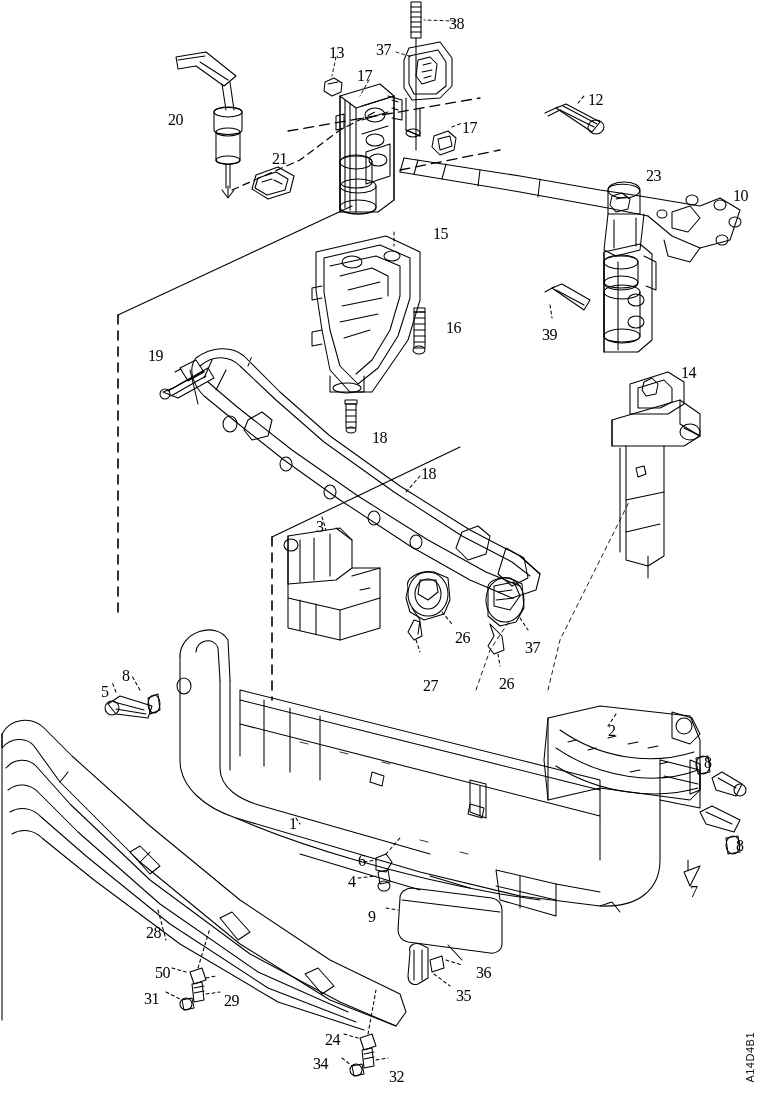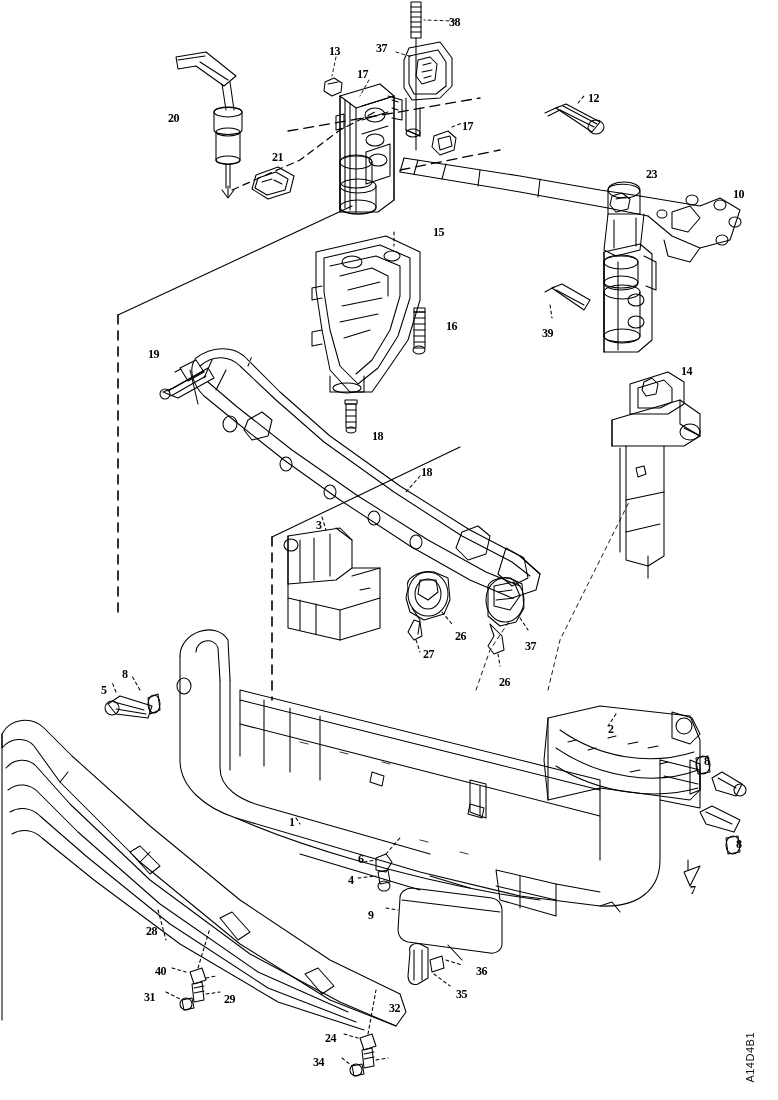--- a/index.html
+++ b/index.html
@@ -8,22 +8,22 @@
     font-family:"Liberation Serif", serif;
     width:778px;height:1100px;position:relative;overflow:hidden;
   }
   #sheet{position:absolute;left:0;top:0;width:778px;height:1100px;background:#fff;}
   svg#art{position:absolute;left:0;top:0;width:778px;height:1100px;}
 
   
   .callout{
     position:absolute;
     font-family:"Liberation Serif", serif;
-    font-size:12px;
-    font-weight:700;
+    font-size:16px;
+    font-weight:400;
     color:#000;
     line-height:1;
     white-space:nowrap;
     letter-spacing:-0.5px;
   }
   .watermark{
     position:absolute;
     left:744px; top:1032px;
     font-family:"Liberation Sans", sans-serif;
     font-size:11px;
@@ -474,37 +474,37 @@
   <div class="callout" style="left:433px;top:226px">15</div>
   <div class="callout" style="left:446px;top:320px">16</div>
   <div class="callout" style="left:542px;top:327px">39</div>
   <div class="callout" style="left:148px;top:348px">19</div>
   <div class="callout" style="left:681px;top:365px">14</div>
   <div class="callout" style="left:372px;top:430px">18</div>
   <div class="callout" style="left:421px;top:466px">18</div>
   <div class="callout" style="left:316px;top:519px">3</div>
   <div class="callout" style="left:455px;top:630px">26</div>
   <div class="callout" style="left:525px;top:640px">37</div>
-  <div class="callout" style="left:423px;top:648px">27</div>
+  <div class="callout" style="left:423px;top:678px">27</div>
   <div class="callout" style="left:499px;top:676px">26</div>
   <div class="callout" style="left:101px;top:684px">5</div>
   <div class="callout" style="left:122px;top:668px">8</div>
   <div class="callout" style="left:608px;top:723px">2</div>
   <div class="callout" style="left:704px;top:755px">8</div>
   <div class="callout" style="left:289px;top:816px">1</div>
   <div class="callout" style="left:736px;top:838px">8</div>
   <div class="callout" style="left:358px;top:853px">6</div>
   <div class="callout" style="left:690px;top:884px">7</div>
   <div class="callout" style="left:348px;top:874px">4</div>
   <div class="callout" style="left:368px;top:909px">9</div>
   <div class="callout" style="left:146px;top:925px">28</div>
-  <div class="callout" style="left:155px;top:965px">40</div>
+  <div class="callout" style="left:155px;top:965px">50</div>
   <div class="callout" style="left:476px;top:965px">36</div>
   <div class="callout" style="left:144px;top:991px">31</div>
   <div class="callout" style="left:224px;top:993px">29</div>
   <div class="callout" style="left:456px;top:988px">35</div>
   <div class="callout" style="left:325px;top:1032px">24</div>
   <div class="callout" style="left:313px;top:1056px">34</div>
-  <div class="callout" style="left:389px;top:1002px">32</div>
+  <div class="callout" style="left:389px;top:1069px">32</div>
 
   <div class="watermark">A14D4B1</div>
 
 </div>
 
 </body></html>

